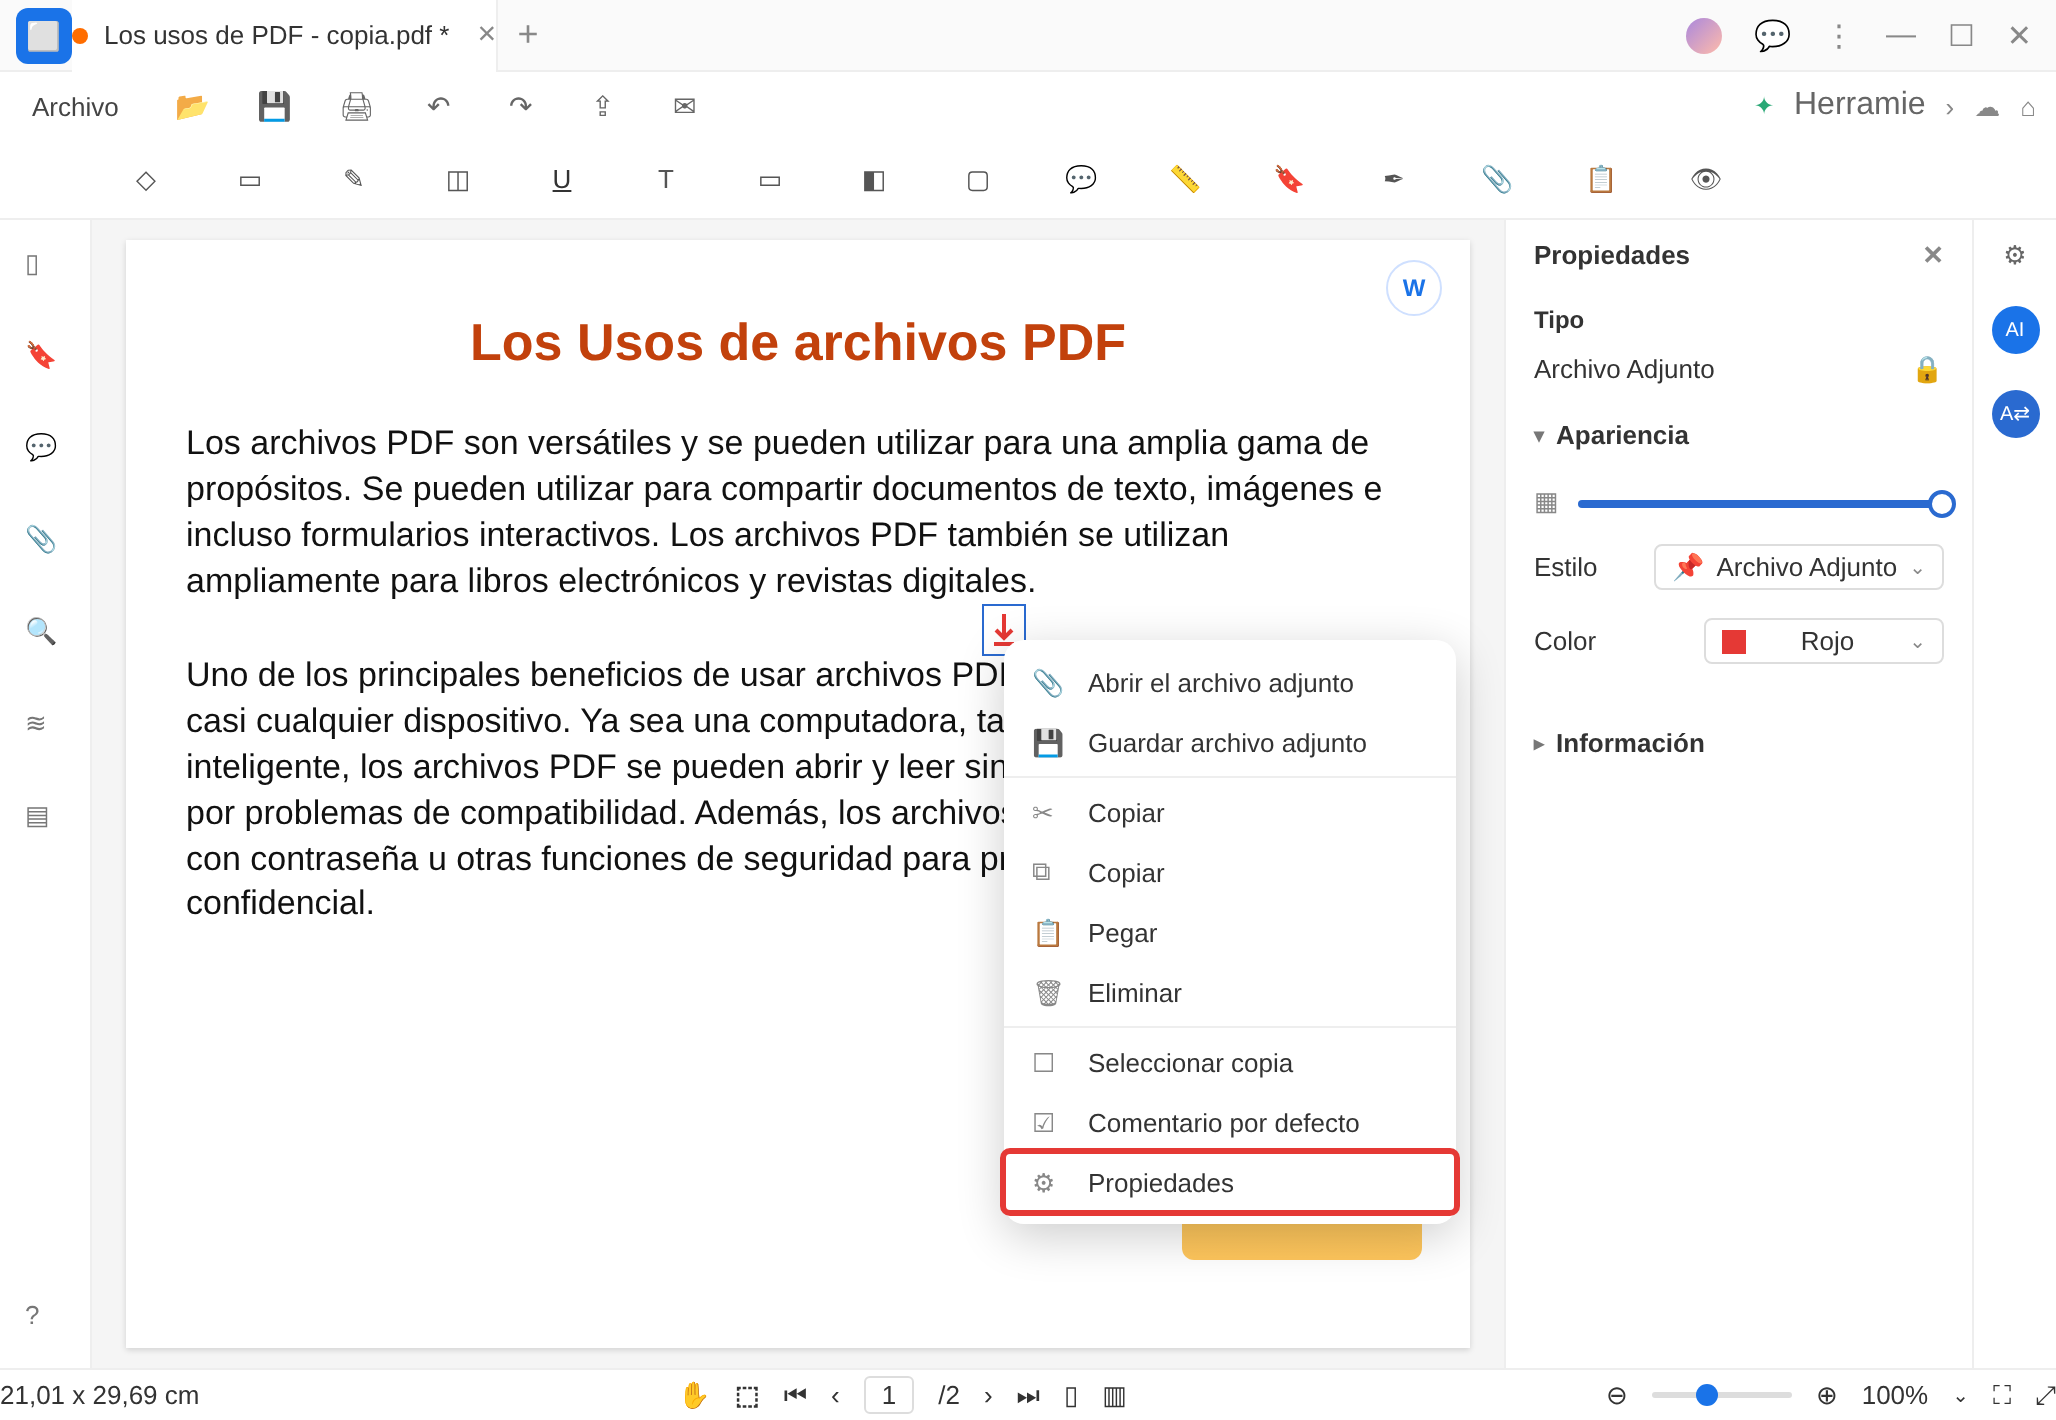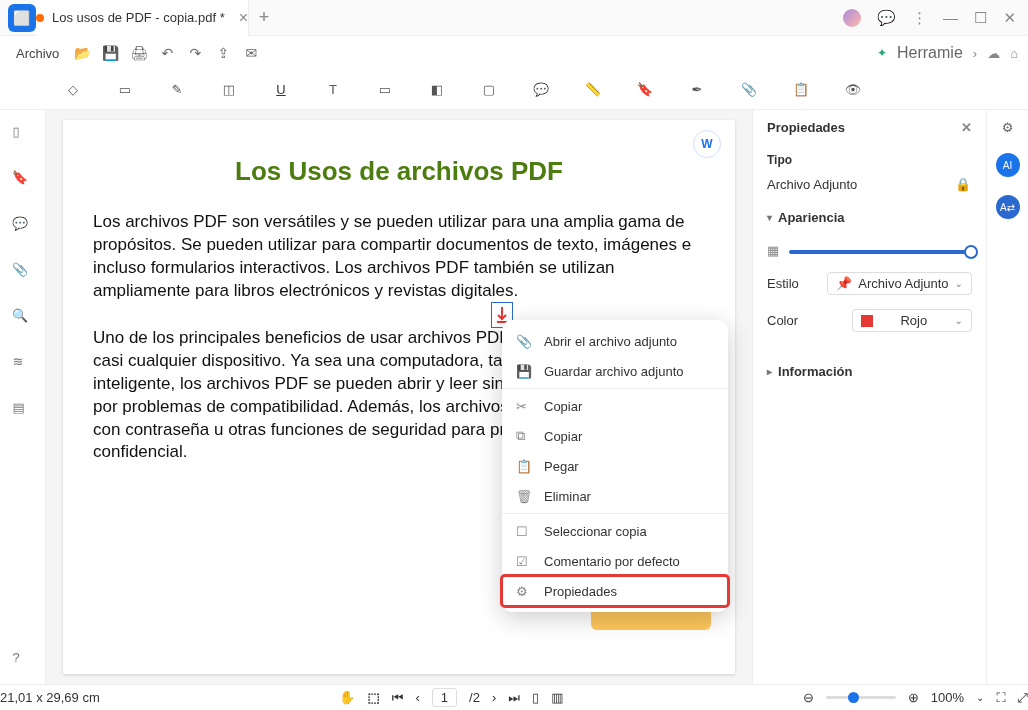--- a/index.html
+++ b/index.html
@@ -6,34 +6,34 @@
 body{width:1028px;height:710px;background:#fff;overflow:hidden;position:relative}
 .titlebar{height:36px;display:flex;align-items:center;border-bottom:1px solid #eee;background:#fafafa}
 .app-logo{width:28px;height:28px;background:#1a73e8;border-radius:6px;margin-left:8px;display:flex;align-items:center;justify-content:center;color:#fff;font-size:14px;font-weight:bold}
 .tab{display:flex;align-items:center;padding:0 0;height:36px;background:#fff;border-right:1px solid #eee}
 .tab .dot{width:8px;height:8px;border-radius:50%;background:#ff6d00;margin-right:8px}
 .tab-close{margin-left:14px;color:#888;font-size:16px}
 .add-tab{width:30px;text-align:center;color:#888;font-size:18px}
 .tb-right{margin-left:auto;display:flex;align-items:center;gap:16px;padding-right:12px}
 .tb-right span{color:#888;font-size:15px}
 .avatar{width:18px;height:18px;border-radius:50%;background:linear-gradient(135deg,#a8d,#fba)}
-.menubar{height:34px;display:flex;align-items:center;padding:0 10px;gap:8px}
+.menubar{height:34px;display:flex;align-items:center;padding:0 10px;gap:21px}
 .menubar .m{padding:4px 6px;color:#444;font-size:13px}
 .menubar .m.active{color:#1a73e8;border-bottom:2px solid #1a73e8}
 .menubar .mi{width:20px;height:20px;display:inline-flex;align-items:center;justify-content:center;color:#666;font-size:14px}
 .menuright{margin-left:auto;display:flex;align-items:center;gap:10px}
 .toolbar{height:40px;display:flex;align-items:center;padding:0 62px;gap:30px;border-bottom:1px solid #eee}
 .toolbar .ti{width:22px;height:22px;display:inline-flex;align-items:center;justify-content:center;color:#555}
 .main{display:flex;height:calc(710px - 36px - 34px - 40px - 26px)}
 .leftbar{width:46px;border-right:1px solid #eee;display:flex;flex-direction:column;align-items:center;padding-top:14px;gap:26px}
 .leftbar .li{width:20px;height:20px;color:#777}
 .leftbar .bottom{margin-top:auto;margin-bottom:14px}
 .docarea{flex:1;background:#f5f5f5;position:relative;overflow:hidden;padding:10px}
 .page{background:#fff;margin:0 auto;width:672px;height:100%;padding:26px 30px;box-shadow:0 1px 3px rgba(0,0,0,.15);position:relative}
-.page h1{font-size:26px;font-weight:bold;text-align:center;margin:10px 0 24px;color:#4d7c0f}
+.page h1{font-size:26px;font-weight:bold;text-align:center;margin:10px 0 24px;color:#c2410c}
 .page p{font-size:17px;line-height:1.35;margin-bottom:24px;color:#111}
 .attach-icon{position:absolute;left:445px;top:192px;width:22px;height:26px;border:1px solid #2a6ad0;background:#fff;display:flex;align-items:center;justify-content:center}
 .attach-icon svg{stroke:#e53935}
 .badge-w{position:absolute;right:14px;top:10px;width:28px;height:28px;border-radius:50%;border:1px solid #cfe0ff;background:#fff;display:flex;align-items:center;justify-content:center;color:#1a73e8;font-size:12px;font-weight:bold}
 .ctxmenu{position:absolute;left:456px;top:210px;width:226px;background:#fff;border-radius:10px;box-shadow:0 6px 24px rgba(0,0,0,.2);padding:6px 0;z-index:30}
 .ctxmenu .row{display:flex;align-items:center;height:30px;padding:0 14px;gap:12px;font-size:12.5px;color:#333}
 .ctxmenu .row .ci{width:16px;color:#888}
 .ctxmenu .sep{height:1px;background:#eee;margin:2px 0}
 .ctxmenu .hl{outline:3px solid #e53935;outline-offset:-1px;border-radius:3px}
 .rpanel{width:234px;border-left:1px solid #eee;background:#fff;display:flex;flex-direction:column}

